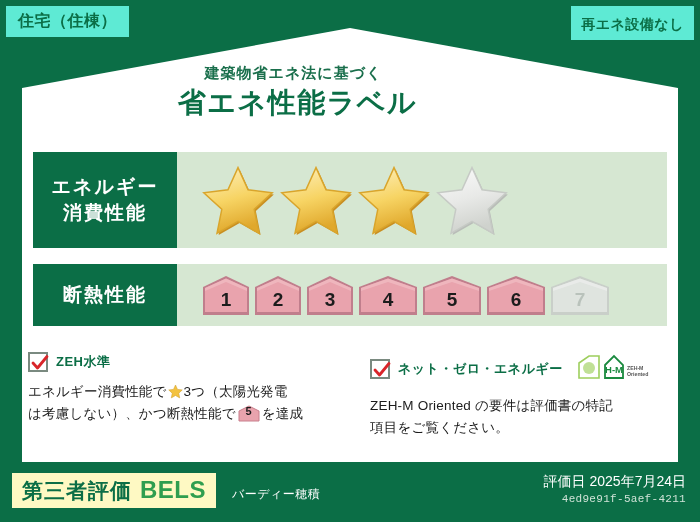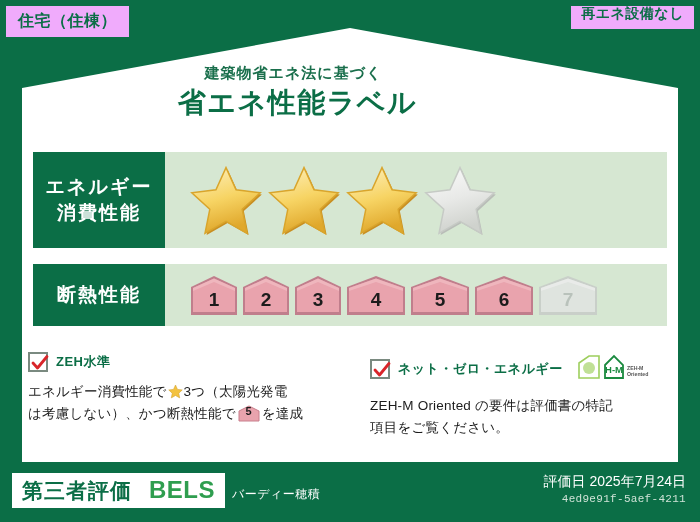--- a/index.html
+++ b/index.html
@@ -11,31 +11,31 @@
 
   
   .house-bg {
     position: absolute; left: 0; top: 0; width: 700px; height: 522px;
     pointer-events: none;
   }
 
   
   .tag {
     position: absolute; top: 6px;
-    background: #f0abfc;
+    background: #5eead4;
     color: #0b6e46;
     font-weight: bold;
     font-size: 16px;
     letter-spacing: 0.5px;
     padding: 7px 12px 8px 12px;
     white-space: nowrap;
     line-height: 1;
   }
   .tag-left  { left: 6px; }
-  .tag-right { right: 6px; font-size: 14px; padding: 0 10px 9px 10px;}
+  .tag-right { right: 6px; font-size: 14px; padding: 11px 10px 9px 10px;}
 
   
   .title-wrap {
     position: absolute; top: 64px; left: 0; width: 587px;
     text-align: center;
   }
   .title-sub {
     color: #1a6f4c; font-size: 15px; font-weight: bold;
     letter-spacing: 1px; line-height: 1.2;
   }
@@ -46,21 +46,21 @@
 
   
   .row {
     position: absolute; left: 33px; width: 634px;
     display: flex; align-items: stretch;
     background: #d6e7d2;
   }
   .row-head {
     background: #0b6e46;
     color: #ffffff;
-    width: 132px;
+    width: 144px;
     display: flex; flex-direction: column;
     align-items: center; justify-content: center;
     font-size: 19px; font-weight: bold;
     letter-spacing: 2px; line-height: 1.35;
     flex: none;
   }
   .row-body {
     flex: 1;
     display: flex; align-items: center;
     padding-left: 8px;
@@ -124,22 +124,22 @@
     text-align: center; font-size: 11px; font-weight: bold; color: #1c1c1c;
   }
 
   
   .footer {
     position: absolute; left: 0; bottom: 0; width: 700px; height: 58px;
     background: #0b6e46;
   }
   .bels-box {
     position: absolute; left: 12px; top: 9px;
-    background: #ffffff; padding: 5px 10px 6px 10px;
-    display: flex; align-items: baseline; gap: 17px;
+    background: #fef9c3; padding: 5px 10px 6px 10px;
+    display: flex; align-items: baseline; gap: 8px;
     line-height: 1;
   }
   .bels-jp { color: #0b6e46; font-size: 21px; font-weight: bold; letter-spacing: 1px; }
   .bels-en { color: #2f9e4f; font-size: 24px; font-weight: bold; letter-spacing: 0.5px; }
   .bldg-name {
     position: absolute; left: 232px; top: 22px;
     color: #ffffff; font-size: 12px; letter-spacing: 0.5px;
   }
   .f-right { position: absolute; right: 14px; top: 8px; text-align: right; }
   .f-date { color: #ffffff; font-size: 14px; line-height: 1.3; }

